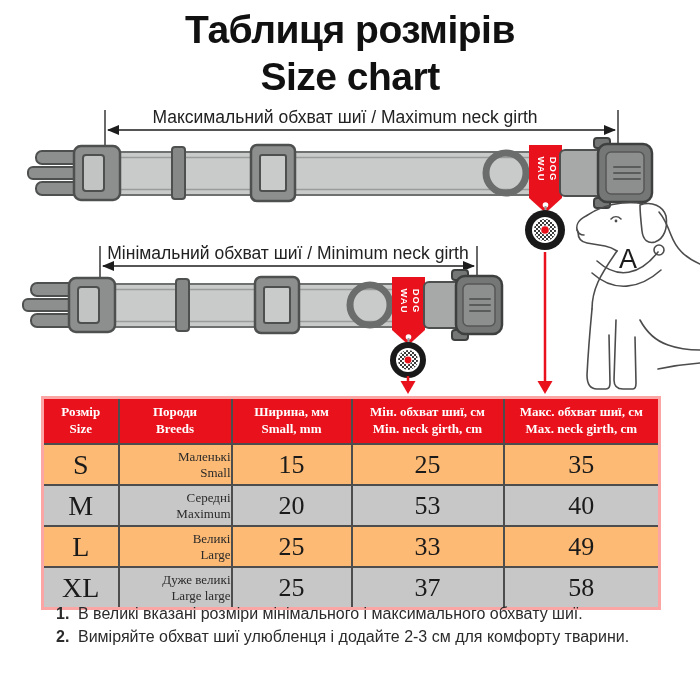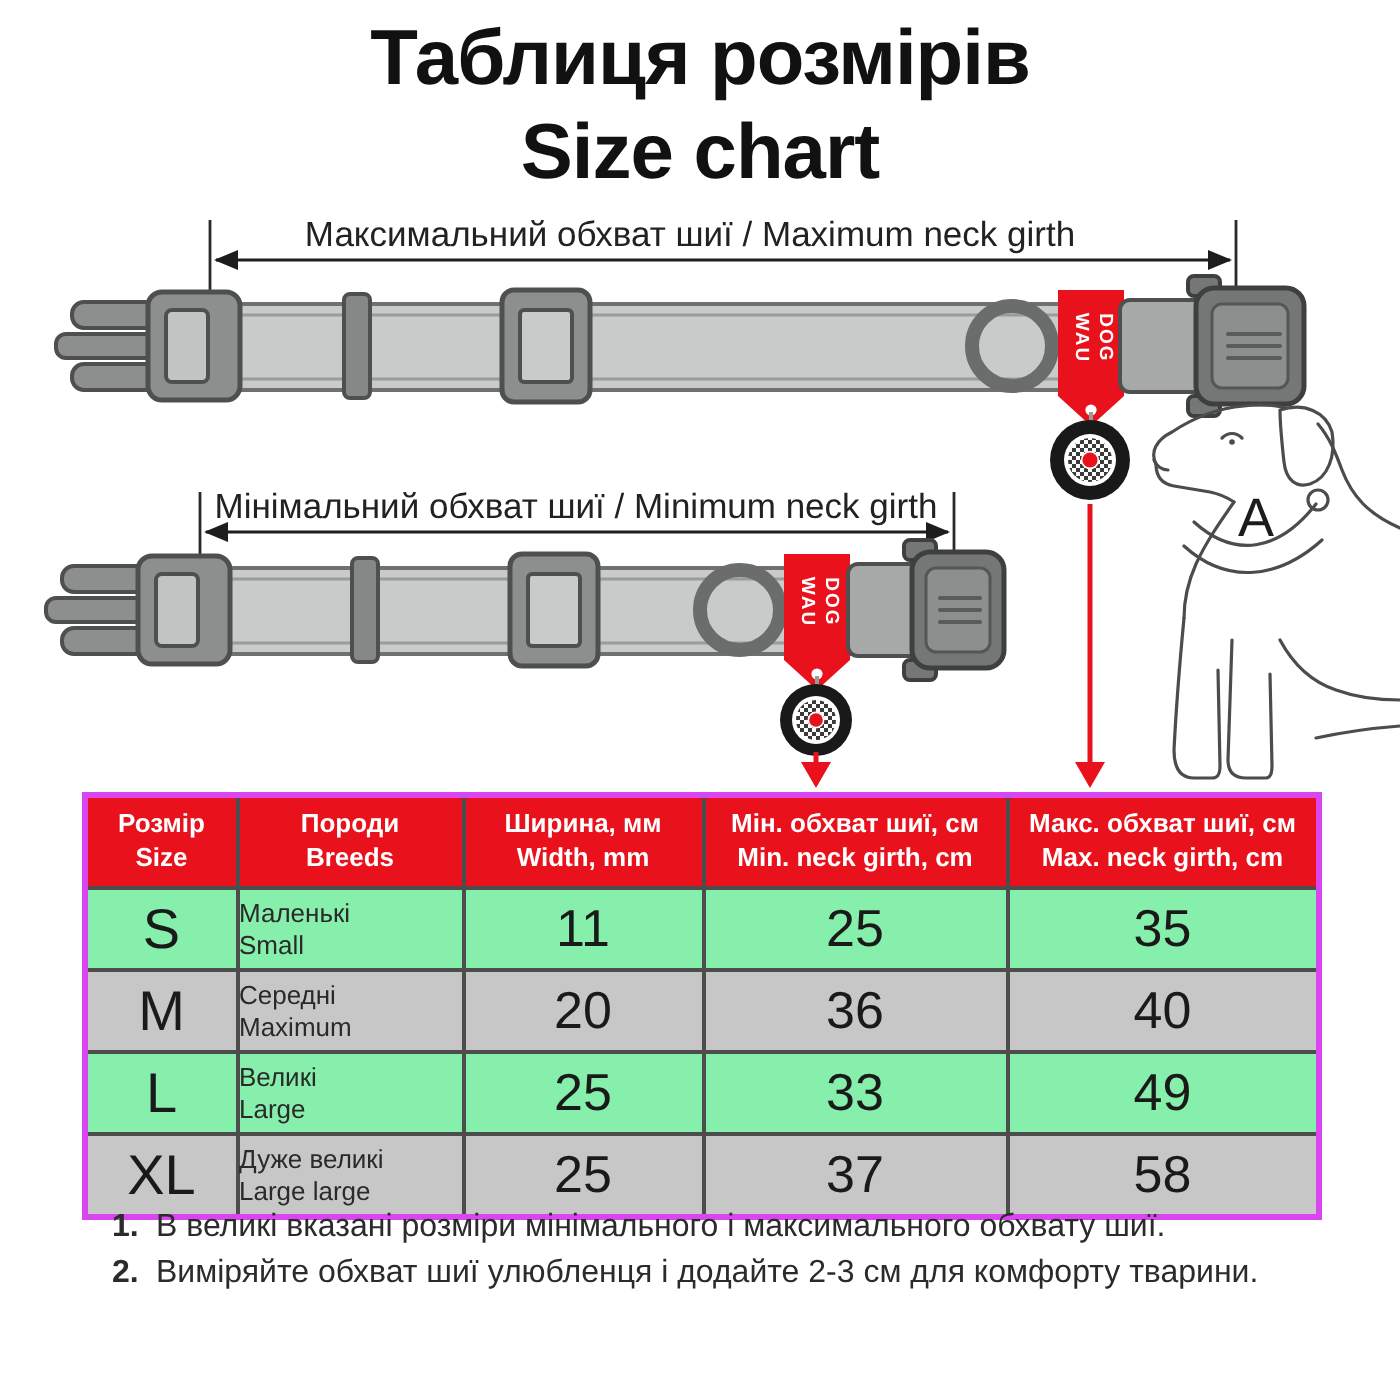--- a/index.html
+++ b/index.html
@@ -3,27 +3,27 @@
 <meta charset="utf-8">
 <style>
   html,body{margin:0;padding:0;background:#fff;}
   .page{position:relative;width:700px;height:700px;background:#fff;overflow:hidden;
         font-family:"Liberation Sans",sans-serif;color:#1d1d1d;}
   .title{position:absolute;top:6px;left:0;right:0;text-align:center;
          font-weight:bold;font-size:39px;line-height:47px;letter-spacing:-0.5px;color:#111;}
   svg.diagram{position:absolute;left:0;top:0;}
   
   table.size-table{position:absolute;left:41px;top:396px;width:617px;border-collapse:collapse;
-        table-layout:fixed;background:#86efac;border:3px solid #d946ef;}
+        table-layout:fixed;background:#fdba74;border:3px solid #fca5a5;font-family:Liberation Serif, serif;}
   .size-table th,.size-table td{border:2px solid #4d4d4d;vertical-align:middle;}
   .size-table thead th{background:#e8111c;color:#fff;font-size:13px;font-weight:bold;
         line-height:1.3;padding:5px 2px;height:34px;text-align:center;}
   .size-table td{height:39px;padding:0;}
   td.c-size{font-size:28px;text-align:center;color:#1a1a1a;}
-  td.c-breed{font-size:13px;text-align:left;padding-left:0;line-height:1.2;color:#2a2a2a;}
+  td.c-breed{font-size:13px;text-align:right;padding-left:0;line-height:1.2;color:#2a2a2a;}
   td.c-num{font-size:26px;text-align:center;color:#1a1a1a;}
   tr.alt{background:#c7c7c7;}
   
   .notes{position:absolute;left:56px;top:603px;width:625px;font-size:16px;color:#2b2b2b;}
   .note{display:flex;align-items:flex-start;}
   .note-num{font-weight:bold;width:22px;flex:none;line-height:22.5px;}
   .note-text{line-height:22.5px;}
 </style>
 </head>
 <body>
@@ -187,38 +187,38 @@
       <col style="width:76px">
         <col style="width:113px">
         <col style="width:120px">
       <col style="width:152px">
         <col style="width:156px">
     </colgroup>
     <thead>
       <tr>
         <th><span>Розмір</span><br><span>Size</span></th>
         <th><span>Породи</span><br><span>Breeds</span></th>
-        <th><span>Ширина, мм</span><br><span>Width, mm</span></th>
+        <th><span>Ширина, мм</span><br><span>Small, mm</span></th>
         <th><span>Мін. обхват шиї, см</span><br><span>Min. neck girth, cm</span></th>
         <th><span>Макс. обхват шиї, см</span><br><span>Max. neck girth, cm</span></th>
       </tr>
     </thead>
     <tbody>
       <tr>
         <td class="c-size">S</td>
         <td class="c-breed"><span>Маленькі</span><br><span>Small</span></td>
-        <td class="c-num">11</td>
+        <td class="c-num">15</td>
         <td class="c-num">25</td>
         <td class="c-num">35</td>
       </tr>
       <tr class="alt">
         <td class="c-size">M</td>
         <td class="c-breed"><span>Середні</span><br><span>Maximum</span></td>
         <td class="c-num">20</td>
-        <td class="c-num">36</td>
+        <td class="c-num">53</td>
         <td class="c-num">40</td>
       </tr>
       <tr>
         <td class="c-size">L</td>
         <td class="c-breed"><span>Великі</span><br><span>Large</span></td>
         <td class="c-num">25</td>
         <td class="c-num">33</td>
         <td class="c-num">49</td>
       </tr>
       <tr class="alt">

